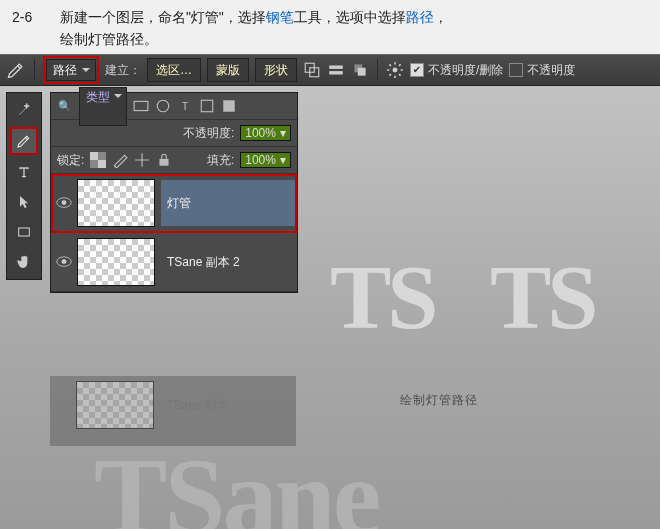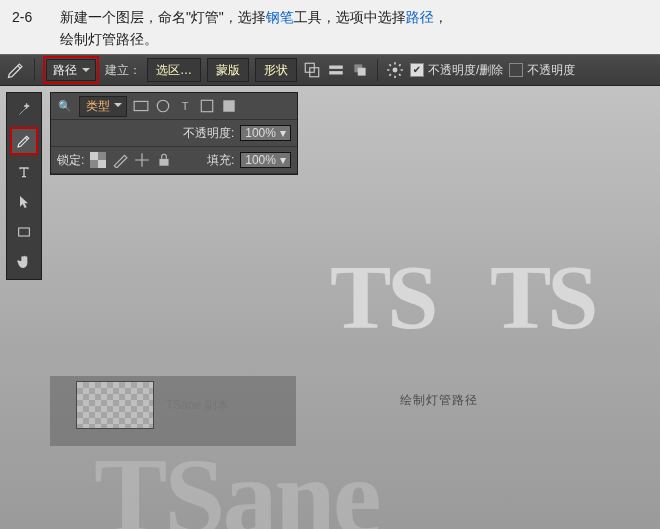--- a/index.html
+++ b/index.html
@@ -20,24 +20,24 @@
 .chk{width:12px;height:12px;border:1px solid #888;background:#ddd;display:flex;align-items:center;justify-content:center;color:#333;font-size:10px;line-height:10px}
 .chk.off{background:#444;color:transparent}
 .icn{width:18px;height:18px;display:flex;align-items:center;justify-content:center;color:#ccc}
 .workspace{position:relative;height:447px;background:linear-gradient(180deg,#c2c2c2 0%,#a9a9a9 55%,#9a9a9a 100%)}
 .toolbox{position:absolute;left:6px;top:6px;width:30px;background:#3d3d3d;border:1px solid #1e1e1e;padding:4px 2px;display:flex;flex-direction:column;gap:4px;align-items:center}
 .tool{width:24px;height:24px;display:flex;align-items:center;justify-content:center;color:#ccc;border:1px solid transparent}
 .tool.active{border:2px solid #c80000;background:#555}
 .tool svg{width:16px;height:16px}
 .layers{position:absolute;left:50px;top:6px;width:246px;background:#4a4a4a;border:1px solid #1e1e1e;color:#ddd}
 .layers .row{display:flex;align-items:center;height:26px;border-bottom:1px solid #333;padding:0 6px;gap:6px}
-.mini-select{position:relative;background:#3a3a3a;border:1px solid #222;padding:1px 16px 1px 6px;color:#fdba74}
+.mini-select{position:relative;background:#3a3a3a;border:1px solid #222;padding:1px 16px 19px 6px;color:#c4b5fd}
 .mini-select:after{content:"";position:absolute;right:4px;top:6px;border:4px solid transparent;border-top-color:#ccc}
 .sm-ico{width:16px;height:16px;display:flex;align-items:center;justify-content:center;color:#bbb;font-size:11px}
-.pct{display:flex;align-items:center;gap:2px;background:#737373;border:1px solid #111;padding:0 4px}
+.pct{display:flex;align-items:center;gap:2px;background:#4d7c0f;border:1px solid #111;padding:0 4px}
 .layerlist{}
 .layeritem{display:flex;align-items:center;height:58px;border-bottom:1px solid #333}
 .eye{width:26px;display:flex;align-items:center;justify-content:center;color:#ccc}
 .thumb{width:76px;height:46px;border:1px solid #111;background:#fff;margin-right:6px}
 .checker{background-image:linear-gradient(45deg,#ccc 25%,transparent 25%,transparent 75%,#ccc 75%),linear-gradient(45deg,#ccc 25%,#fff 25%,#fff 75%,#ccc 75%);background-size:12px 12px;background-position:0 0,6px 6px}
 .layertitle{flex:1;display:flex;align-items:center;padding-left:6px;color:#eee;font-size:12px;height:46px}
 .layeritem.sel{background:#494949}
 .layeritem.sel .layertitle{background:#5a6d87}
 .layeritem.sel{outline:2px solid #c80000;outline-offset:-2px}
 .canvas-caption{position:absolute;left:400px;top:306px;color:#4a4a4a;font-size:12px;letter-spacing:1px}
@@ -215,20 +215,46 @@
               <path d="M5 6V4a2 2 0 014 0v2" fill="none" stroke="#bbb"></path>
             </svg>
           </span>
       <span style="flex:1"></span>
       <span>填充:</span>
       <span class="pct">
             <span>100%</span>
             <span style="margin-left:2px">▾</span>
           </span>
     </div>
+    <div class="layerlist">
+      <div class="layeritem sel">
+        <div class="eye">
+              <svg viewBox="0 0 20 14" width="16" fill="#ccc">
+                <ellipse cx="10" cy="7" rx="9" ry="6" fill="none" stroke="#ccc"></ellipse>
+                <circle cx="10" cy="7" r="3"></circle>
+              </svg>
+            </div>
+        <div class="thumb checker"></div>
+        <div class="layertitle">
+              <span>灯管</span>
+            </div>
+      </div>
+      <div class="layeritem">
+        <div class="eye">
+              <svg viewBox="0 0 20 14" width="16" fill="#ccc">
+                <ellipse cx="10" cy="7" rx="9" ry="6" fill="none" stroke="#ccc"></ellipse>
+                <circle cx="10" cy="7" r="3"></circle>
+              </svg>
+            </div>
+        <div class="thumb checker"></div>
+        <div class="layertitle" style="background:transparent">
+              <span>TSane 副本 2</span>
+            </div>
+      </div>
+    </div>
   </div>
 
   <div class="ghost-panel">
     <div class="layeritem">
       <div class="eye"></div>
       <div class="thumb checker"></div>
       <div class="layertitle">
             <span>TSane 副本</span>
           </div>
     </div>

